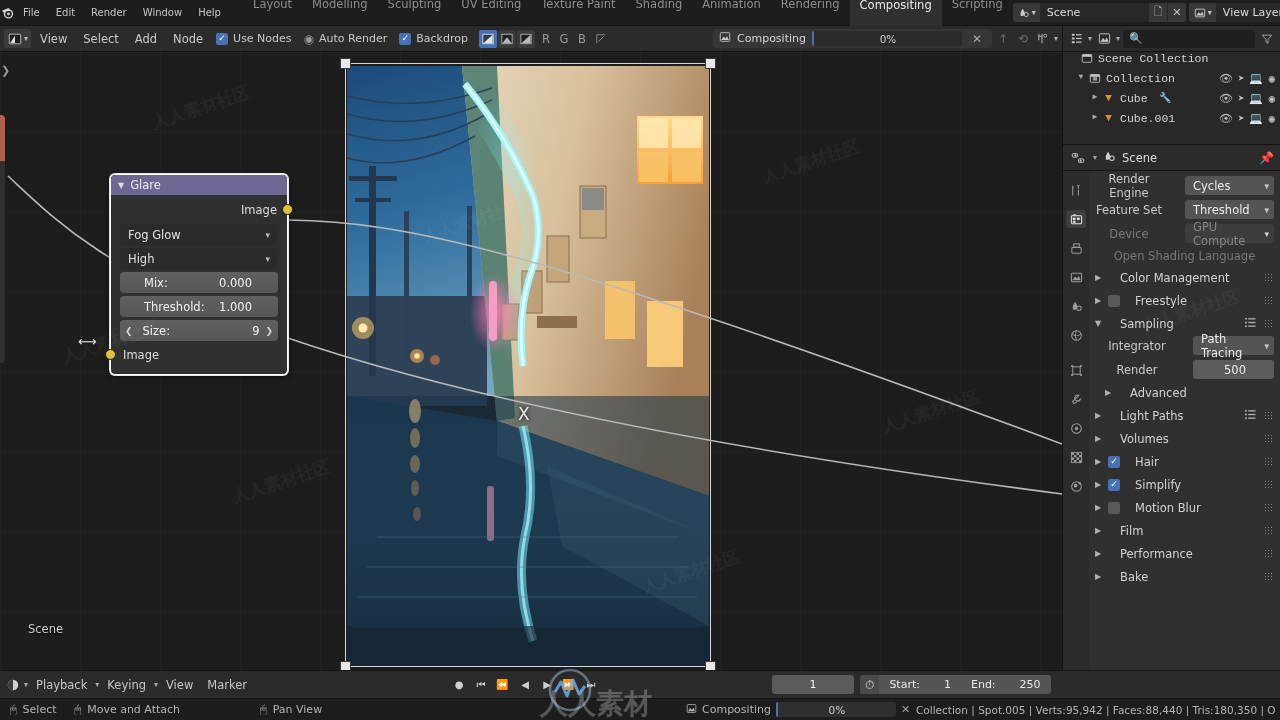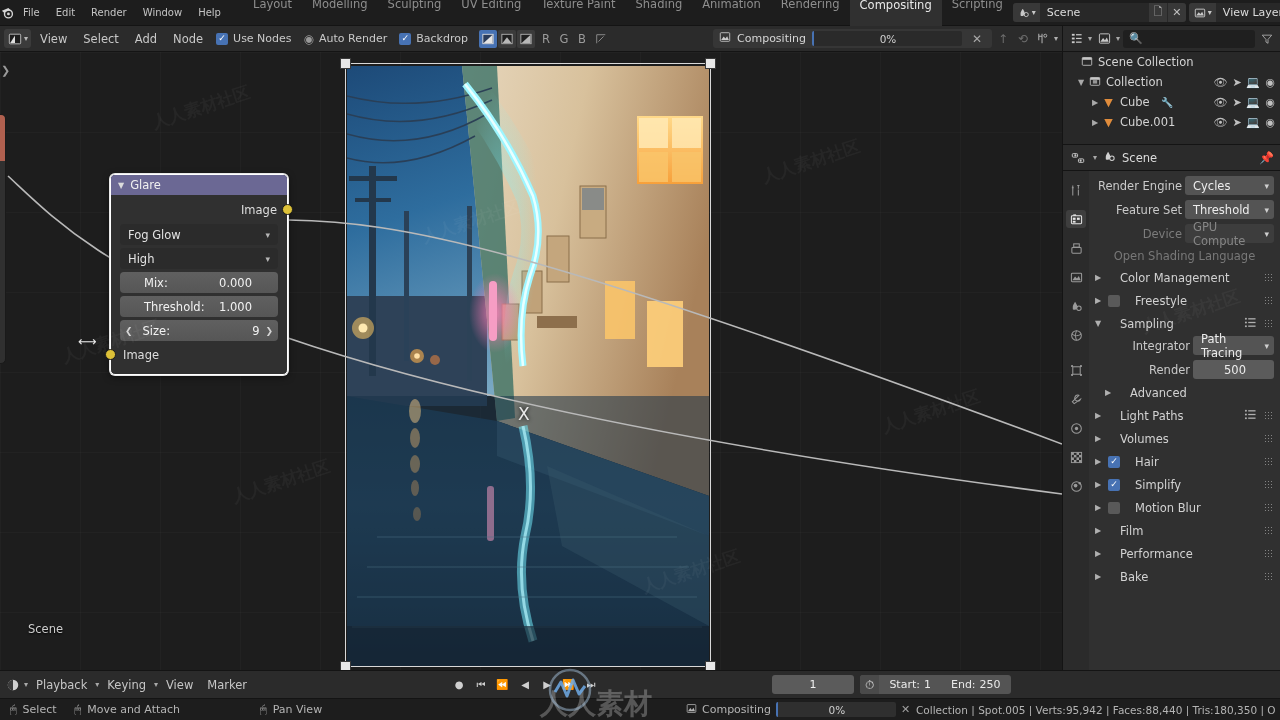--- a/index.html
+++ b/index.html
@@ -200,22 +200,22 @@
   .outliner-hdr {
     height: 26px; background: #2b2b2b; display: flex; align-items: center;
     gap: 3px; padding: 0 4px; border-bottom: 1px solid #141414;
   }
   .search-box {
     flex: 1; height: 18px; background: #1f1f1f; border-radius: 3px;
     display: flex; align-items: center; padding: 0 6px; gap: 5px;
   }
   .search-box .sicon { color: #9c9c9c; font-size: 11px; }
   .out-row {
-    display: flex; align-items: center; height: 20px; padding-left: 4px;
-    font-size: 11.5px; color: #d4d4d4; position: relative;
+    display: flex; align-items: flex-start; height: 20px; padding-left: 4px;
+    font-size: 11.5px; color: #d4d4d4; position: relative; font-family: Liberation Mono, monospace;
   }
   .disc-tri { width: 12px; color: #a9a9a9; font-size: 8px; text-align: center; flex: none; }
   .out-icon { width: 15px; text-align: center; flex: none; font-size: 11px; }
   .out-label { margin-left: 4px; white-space: nowrap; }
   .out-ctrls {
     margin-left: auto; display: flex; align-items: center; gap: 5px; padding-right: 5px;
     color: #c0c0c0; font-size: 11px;
   }
 
   
@@ -235,21 +235,21 @@
   .ptab {
     width: 20px; height: 18px; display: flex; align-items: center; justify-content: center;
     color: #9a9a9a; font-size: 12px; border-radius: 3px;
   }
   .ptab.active { background: #3e3e3e; color: #e6e6e6; }
   .props-main { flex: 1; padding: 4px 0 0; overflow: hidden; }
   .prop-row {
     display: flex; align-items: center; height: 21px; padding: 0 6px 0 4px;
     font-size: 11.5px; margin-bottom: 3px;
   }
-  .prop-label { flex: 0 0 92px; text-align: right; color: #c9c9c9; padding-right: 3px; }
+  .prop-label { flex: 0 0 92px; text-align: center; color: #c9c9c9; padding-right: 20px; }
   .prop-label.dim { color: #7c7c7c; }
   .prop-value {
     flex: 1; height: 19px; background: #545454; border-radius: 3px;
     display: flex; align-items: center; justify-content: space-between;
     padding: 0 5px 0 8px; color: #ececec;
   }
   .prop-value.dim { background: #3d3d3d; color: #868686; }
   .prop-value.num { justify-content: center; background: #5b5b5b; }
   .prop-value .chev { font-size: 9px; color: #cfcfcf; }
   .osl-row { text-align: center; color: #787878; font-size: 11.5px; height: 19px; line-height: 19px; }
@@ -287,21 +287,21 @@
   .frame-field {
     position: absolute; left: 772px; width: 82px; height: 19px; background: #5b5b5b;
     border-radius: 3px; display: flex; align-items: center; justify-content: center;
     font-size: 11px; color: #f0f0f0;
   }
   .range-group {
     position: absolute; left: 860px; display: flex; align-items: center; gap: 0;
     height: 19px; background: #545454; border-radius: 3px; overflow: hidden;
   }
   .range-group .clock { padding: 0 5px; color: #d8d8d8; font-size: 12px; background:#4a4a4a; height:19px; display:flex; align-items:center;}
-  .range-seg { display: flex; align-items: center; gap: 4px; padding: 0 10px; font-size: 11px; color: #eaeaea; }
+  .range-seg { display: flex; align-items: center; gap: 24px; padding: 0 10px; font-size: 11px; color: #eaeaea; }
   .range-seg b { font-weight: normal; }
 
   
   .statusbar {
     position: absolute; left: 0; top: 698px; width: 1280px; height: 22px;
     background: #1d1d1d; display: flex; align-items: center;
     font-size: 11px; color: #b4b4b4; border-top: 1px solid #141414;
   }
   .kmap { display: flex; align-items: center; gap: 6px; margin-left: 10px; }
   .kmap .mouse { color: #cccccc; font-size: 11px; }

